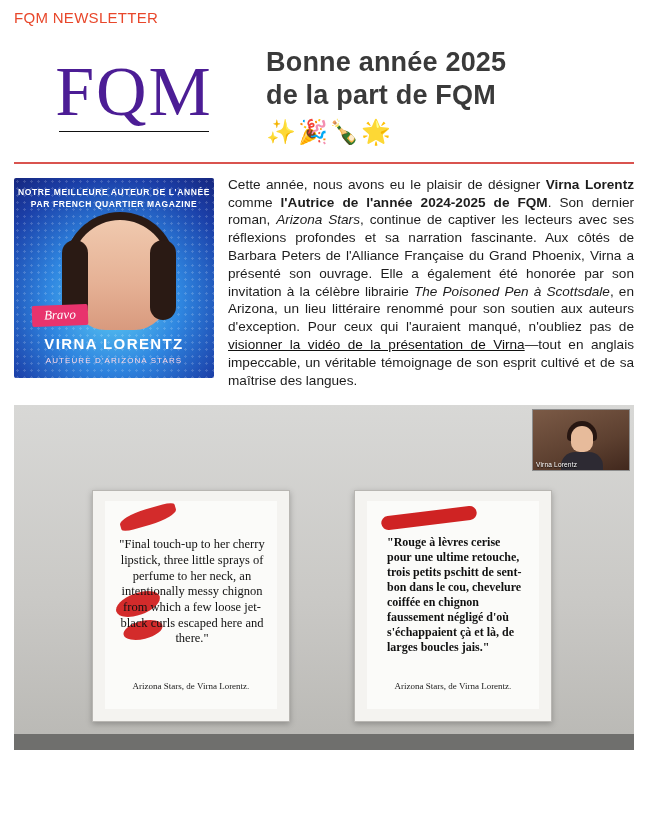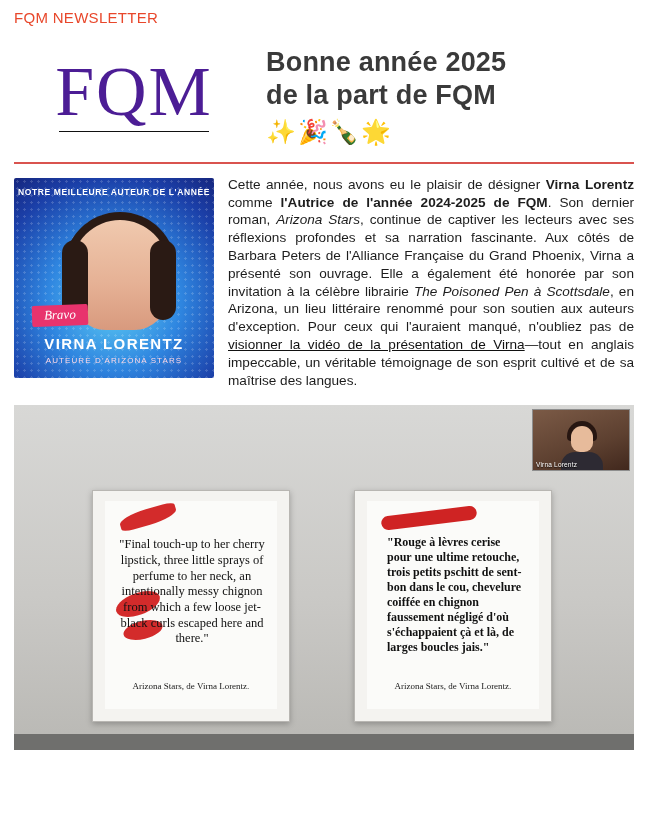--- a/index.html
+++ b/index.html
@@ -352,20 +352,21 @@
   </div>
 
   <div class="divider"></div>
 
   <div class="article">
 
     <div class="cover">
       <div class="dots"></div>
       <div class="cover-top">
         <div>NOTRE MEILLEURE AUTEUR DE L'ANNÉE</div>
+        <div>PAR FRENCH QUARTIER MAGAZINE</div>
       </div>
       <div class="cover-hair"></div>
       <div class="cover-person"></div>
       <div class="cover-hair2"></div>
       <div class="cover-hair3"></div>
       <div class="cover-ribbon">Bravo</div>
       <div class="cover-name">VIRNA LORENTZ</div>
       <div class="cover-sub">AUTEURE D'ARIZONA STARS</div>
     </div>
 

